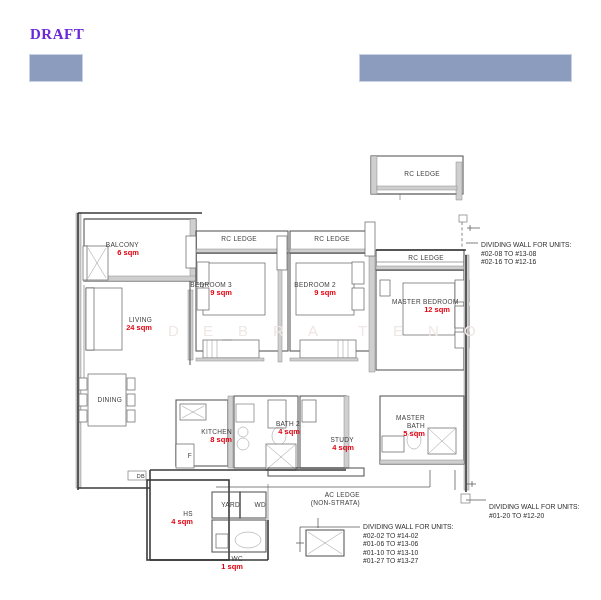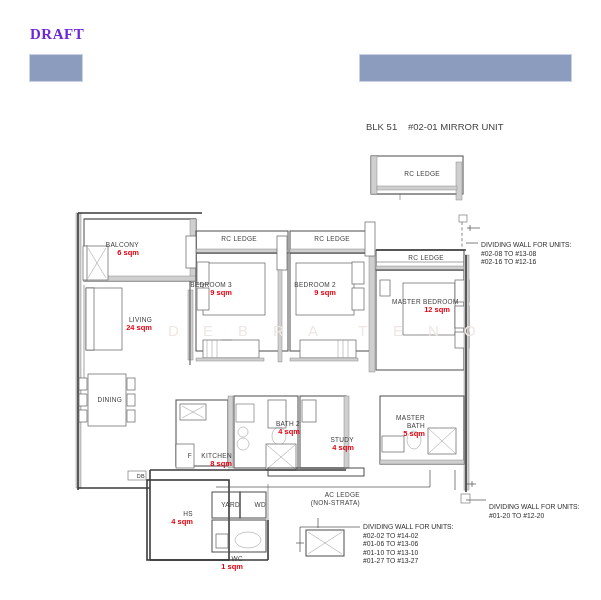--- a/index.html
+++ b/index.html
@@ -36,23 +36,20 @@
 <body>
 
 <div id="draft-label">DRAFT</div>
 
 <div id="title-bar">
   <div class="tb-block" id="tb-left"></div>
   <div class="tb-block" id="tb-right"></div>
 </div>
 
 <div id="unit-codes">
-  <span class="uc-row">
-    <span class="uc-blk">BLK 51</span><span>#02-01 MIRROR UNIT</span>
-  </span>
 </div>
 
 <svg id="plan" viewBox="0 0 601 600" xmlns="http://www.w3.org/2000/svg">
   <defs>
     <style>
       .w  { fill:none; stroke:#3b3b3b; stroke-width:1.6; }      /* thick wall */
       .wm2{ fill:none; stroke:#555; stroke-width:1.05; }        /* medium wall */
       .t  { fill:none; stroke:#7d7d7d; stroke-width:.7; }       /* thin line */
       .tt { fill:none; stroke:#9a9a9a; stroke-width:.55; }      /* hairline */
       .fill-w { fill:#ffffff; stroke:#6a6a6a; stroke-width:.75; }
@@ -269,21 +266,21 @@
   <span class="sq">9 sqm</span>
 </div>
 <div class="lbl" style="left:282px;top:281px;width:54px;">
   <span>BEDROOM 2</span>
   <span class="sq">9 sqm</span>
 </div>
 <div class="lbl" style="left:392px;top:298px;width:58px;">
   <span>MASTER BEDROOM</span>
   <span class="sq">12 sqm</span>
 </div>
-<div class="lbl" style="left:186px;top:452px;width:46px;">
+<div class="lbl" style="left:186px;top:428px;width:46px;">
   <span>KITCHEN</span>
   <span class="sq">8 sqm</span>
 </div>
 <div class="lbl" style="left:256px;top:420px;width:44px;">
   <span>BATH 2</span>
   <span class="sq">4 sqm</span>
 </div>
 <div class="lbl" style="left:312px;top:436px;width:42px;">
   <span>STUDY</span>
   <span class="sq">4 sqm</span>

